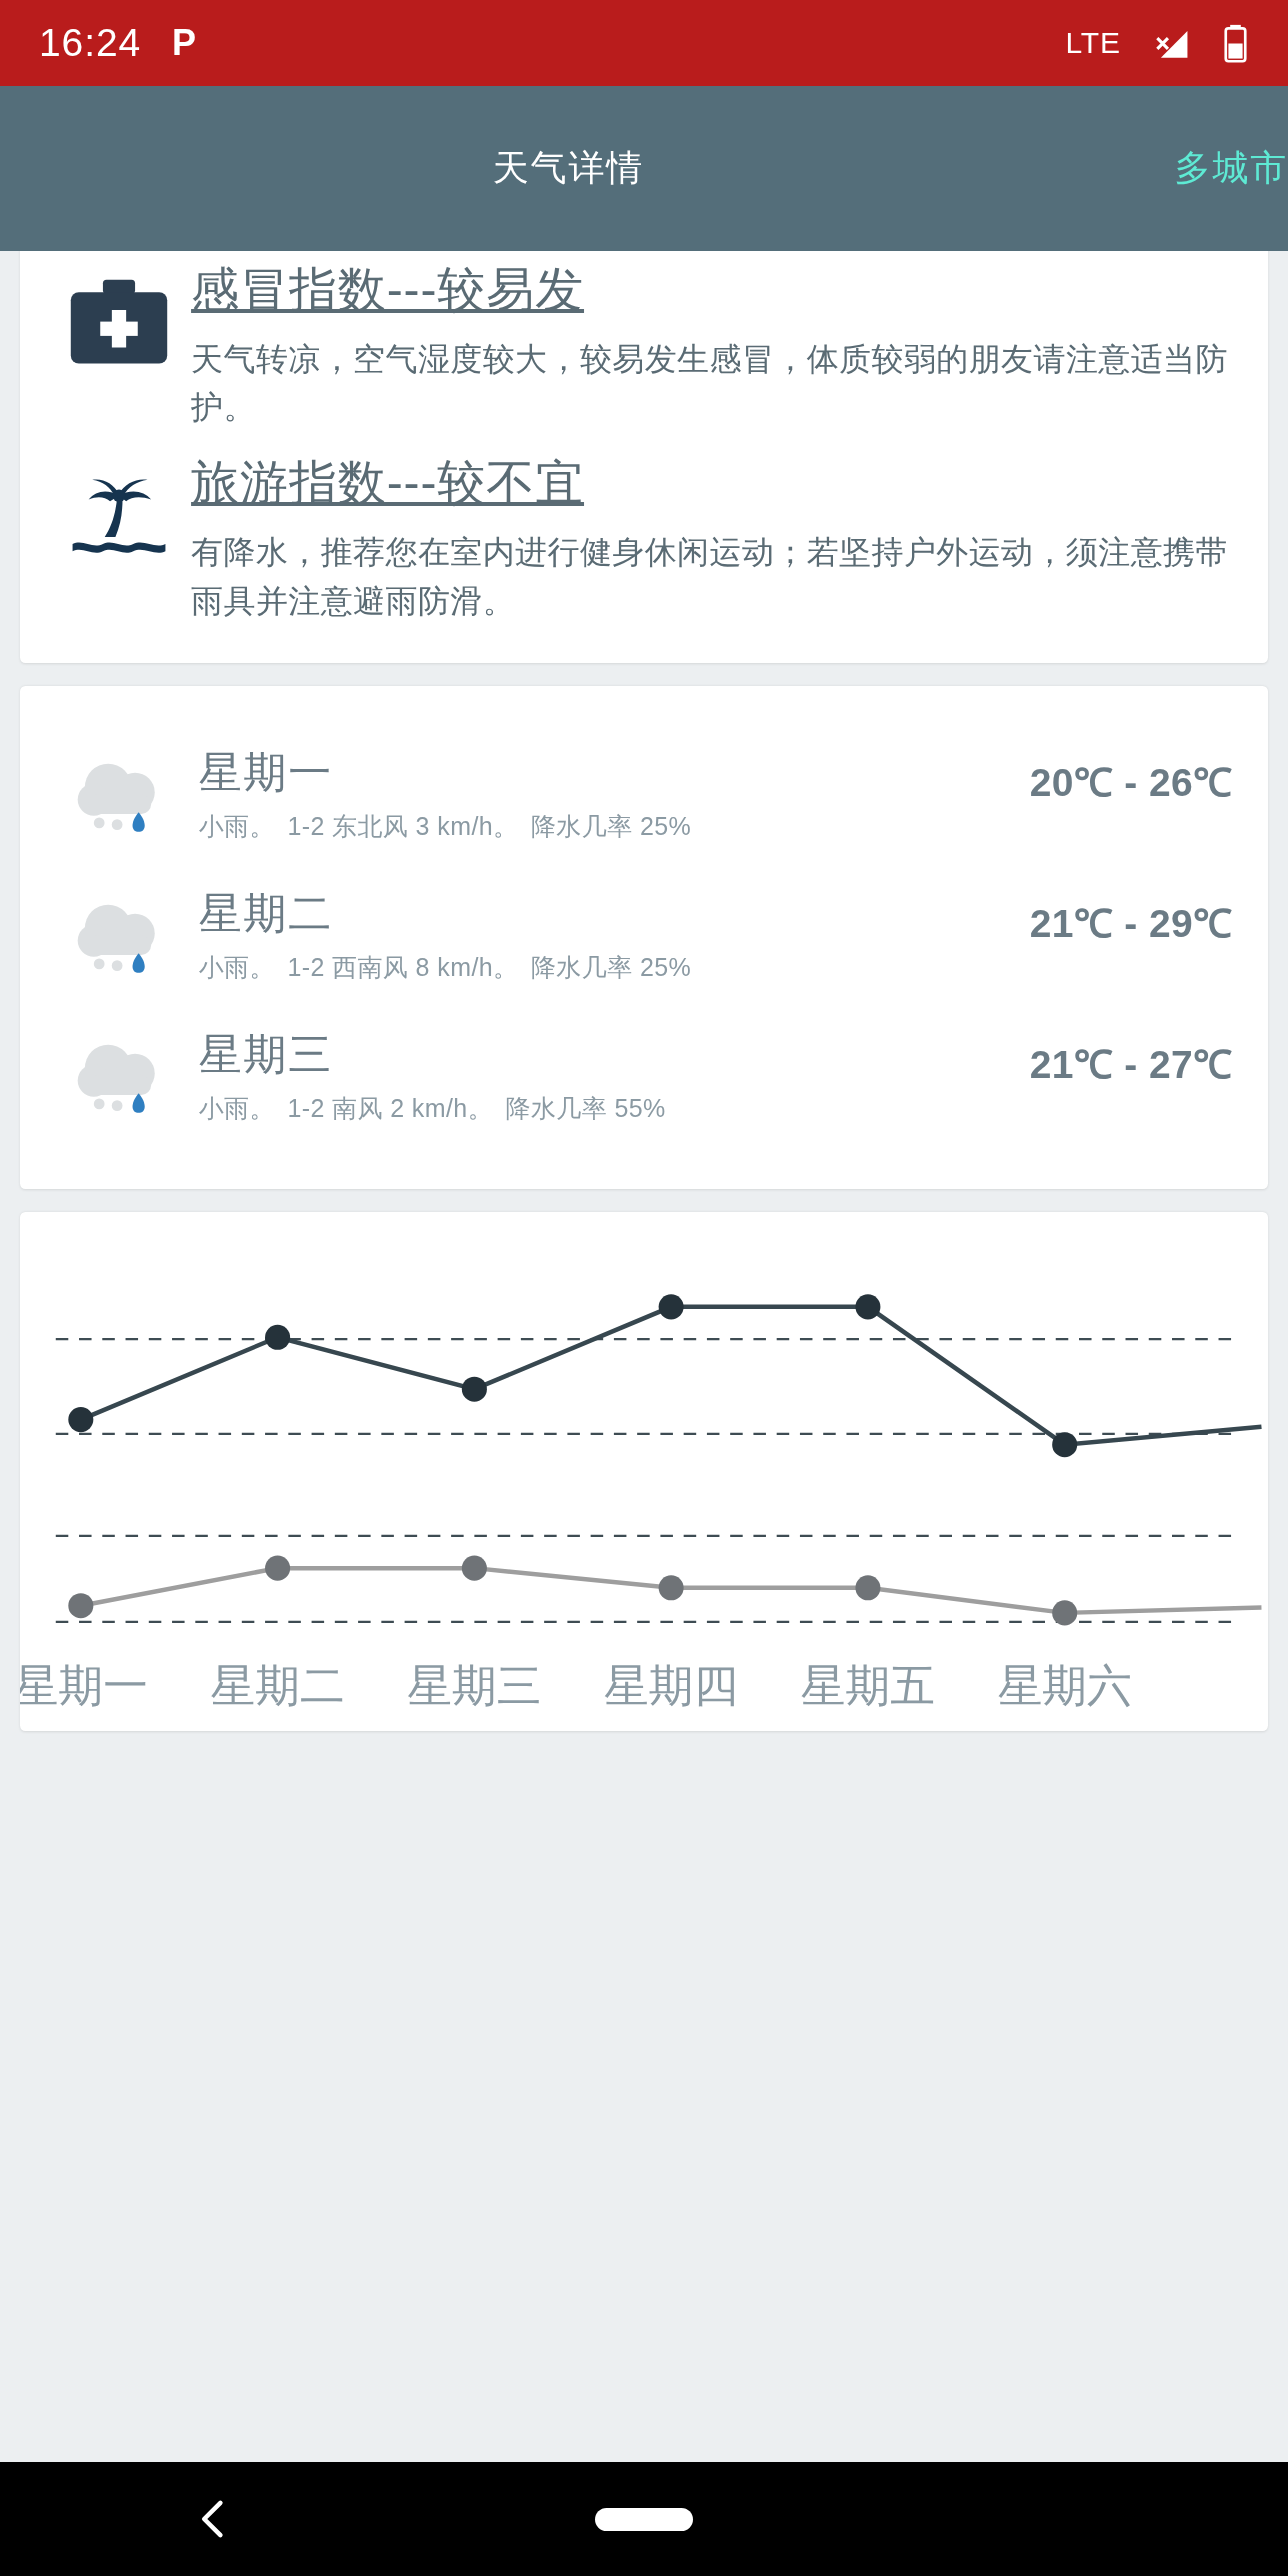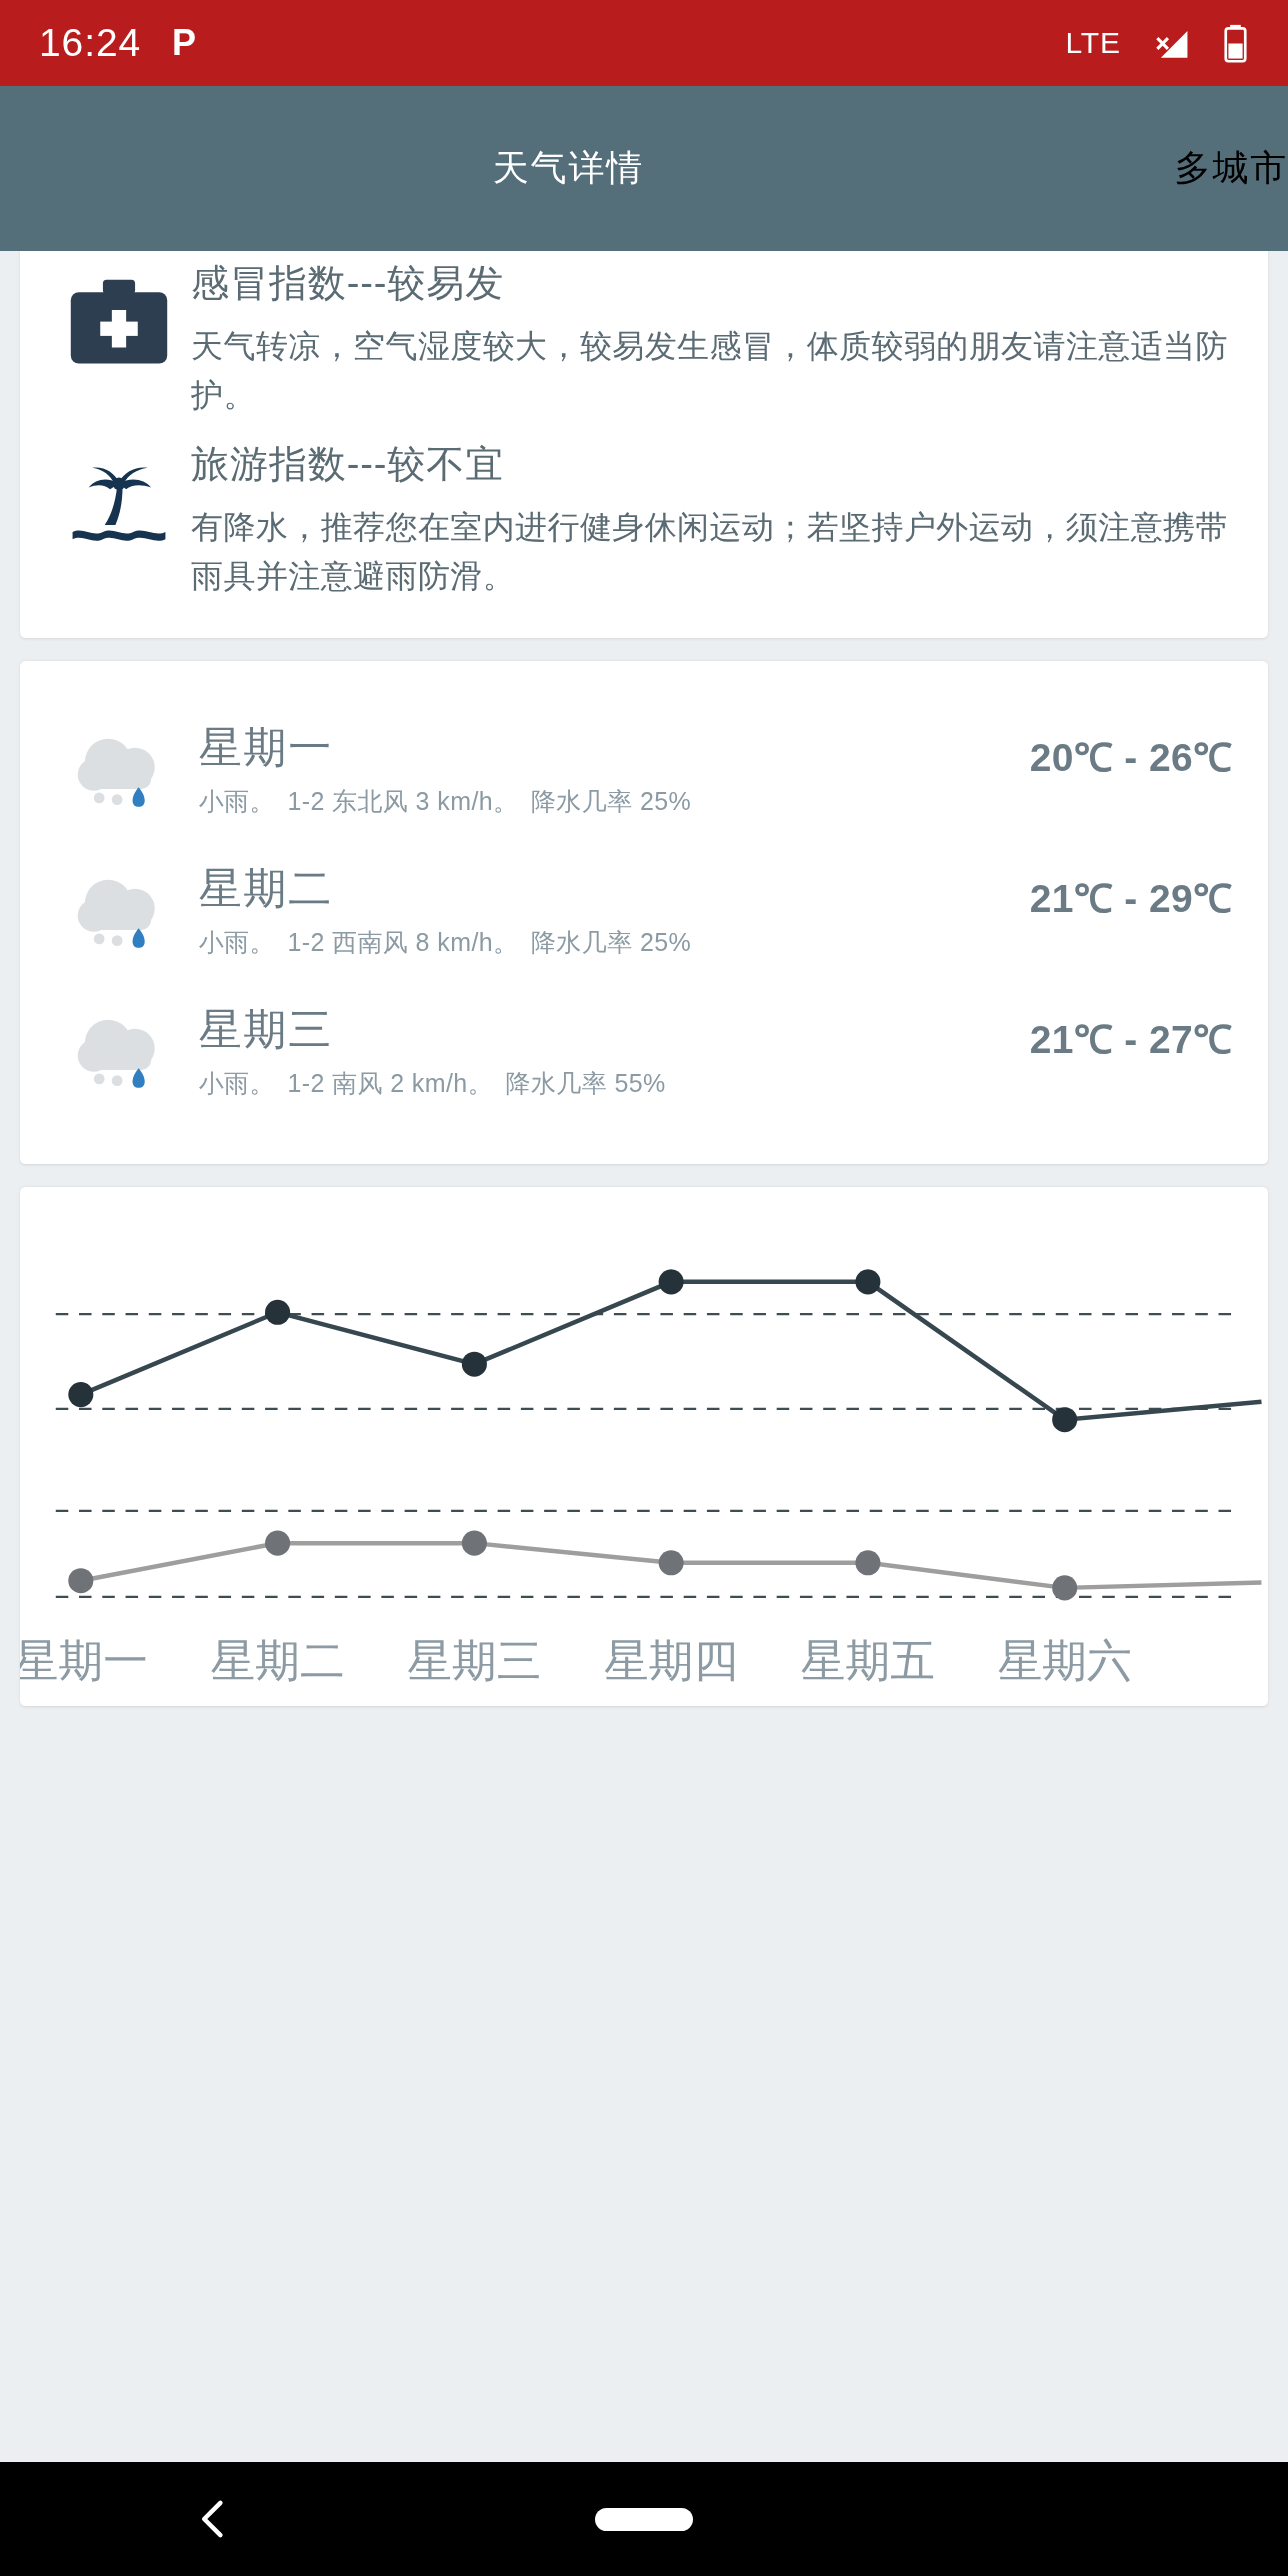--- a/index.html
+++ b/index.html
@@ -65,21 +65,21 @@
     align-items: center;
     flex: 0 0 auto;
   }
   .tab {
     flex: 1;
     text-align: right;
     color: #ffffff;
     font-size: 36px;
     letter-spacing: 1.8px;
   }
-  .tab.inactive { color: #000000; }
+  .tab.inactive { color: #5eead4; }
 
   
   .content {
     flex: 1;
     background: #eceff1;
     overflow: hidden;
     padding: 0 19.7px;
     display: flex;
     flex-direction: column;
     gap: 23px;
@@ -103,24 +103,25 @@
   }
   .index-icon {
     width: 134px;
     flex: 0 0 134px;
     display: flex;
     justify-content: center;
     padding-top: 16px;
   }
   .index-text { flex: 1; padding-left: 5.4px; }
   .index-title {
-    font-size: 38px;
+    font-size: 48px;
     color: #5a6b74;
     line-height: 1.25;
     letter-spacing: 0.9px;
+    text-decoration: underline;
   }
   .index-desc {
     font-size: 32px;
     color: #5a6b74;
     line-height: 1.52;
     letter-spacing: 0.4px;
     margin-top: 15px;
   }
 
   

